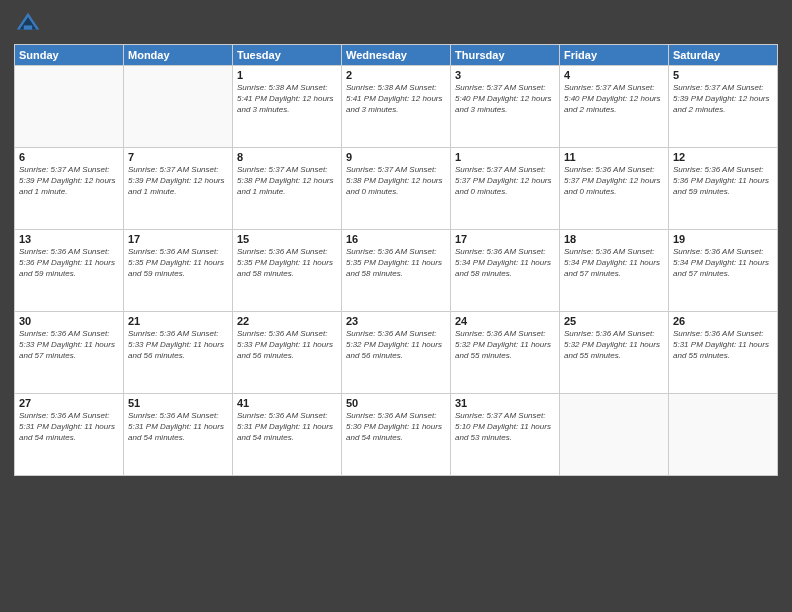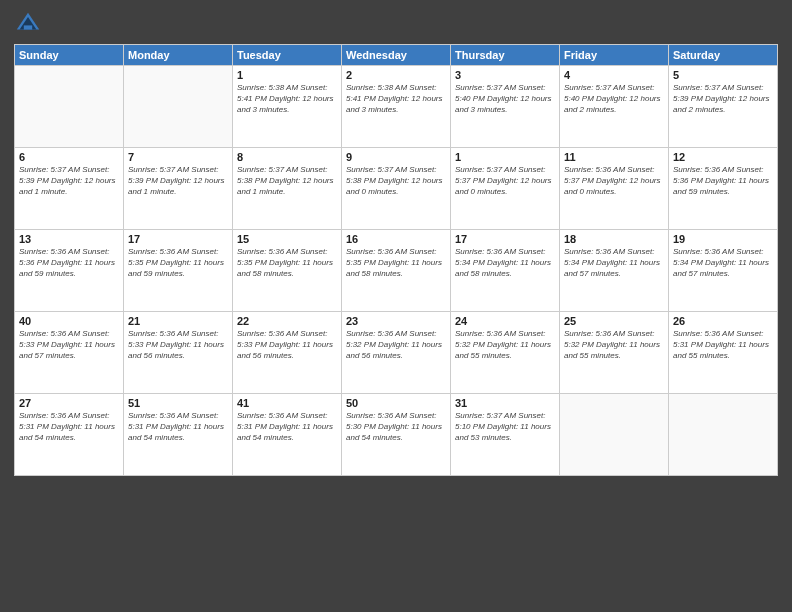--- a/index.html
+++ b/index.html
@@ -262,21 +262,21 @@
           <td>
             <span class="day-number">19</span>
             <div class="day-detail">Sunrise: 5:36 AM
 Sunset: 5:34 PM
 Daylight: 11 hours
 and 57 minutes.</div>
           </td>
         </tr>
         <tr>
           <td>
-            <span class="day-number">40</span>
+            <span class="day-number">30</span>
             <div class="day-detail">Sunrise: 5:36 AM
 Sunset: 5:33 PM
 Daylight: 11 hours
 and 57 minutes.</div>
           </td>
           <td>
             <span class="day-number">21</span>
             <div class="day-detail">Sunrise: 5:36 AM
 Sunset: 5:33 PM
 Daylight: 11 hours

